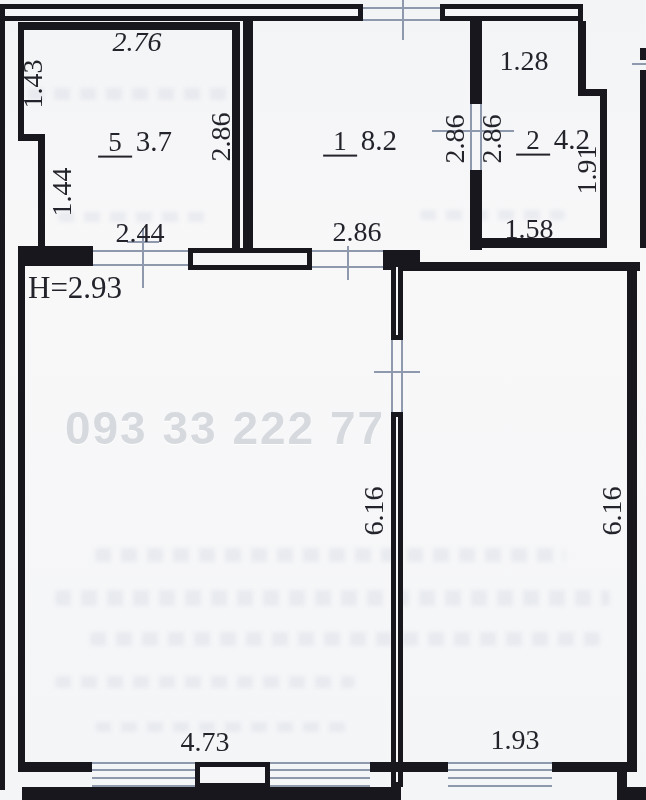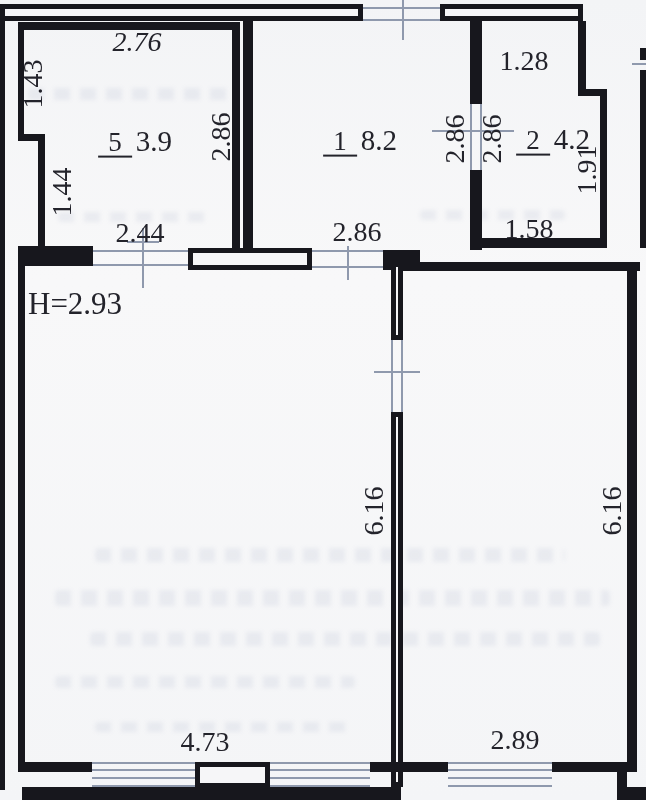--- a/index.html
+++ b/index.html
@@ -20,21 +20,21 @@
   .hthin,.vthin{position:absolute;background:var(--c-line);}
   .door-h{position:absolute;border-top:2px solid var(--c-line);border-bottom:2px solid var(--c-line);box-sizing:border-box;}
   .door-v{position:absolute;border-left:2px solid var(--c-line);border-right:2px solid var(--c-line);box-sizing:border-box;}
   .win-h{position:absolute;background:linear-gradient(to bottom,
       var(--c-line) 0 2px,transparent 2px 7px,
       var(--c-line) 7px 9px,transparent 9px 15px,
       var(--c-line) 15px 17px,transparent 17px 23px,
       var(--c-line) 23px 25px);}
   .dim{position:absolute;transform:translate(-50%,-50%);font-size:28px;color:var(--c-text);white-space:nowrap;}
   .vdim{position:absolute;transform:translate(-50%,-50%) rotate(-90deg);font-size:28px;color:var(--c-text);white-space:nowrap;}
-  .hnote{position:absolute;transform:translate(0,-50%);font-size:31px;color:var(--c-text);white-space:nowrap;margin-top:16px;}
+  .hnote{position:absolute;transform:translate(0,-50%);font-size:31px;color:var(--c-text);white-space:nowrap;}
   .frac{position:absolute;transform:translate(-50%,-50%);text-align:center;color:var(--c-text);}
   .frac .num{display:inline-block;font-size:27px;line-height:1.05;padding:0 10px;border-bottom:2.5px solid var(--c-text);}
   .frac .den{font-size:29px;line-height:1.2;}
   .watermark{
     position:absolute;transform:translate(-50%,-50%);
     font-family:"Liberation Sans",sans-serif;font-weight:bold;
     font-size:46px;letter-spacing:2px;color:var(--c-watermark);white-space:nowrap;
     text-shadow:0 1px 1px #ffffff;
   }
   .ghost{position:absolute;filter:blur(2px);opacity:.4;border-radius:4px;
@@ -47,20 +47,21 @@
 
   <div class="ghost" style="left:28px;top:88px;width:205px;height:12px;"></div>
   <div class="ghost" style="left:58px;top:212px;width:150px;height:10px;"></div>
   <div class="ghost" style="left:420px;top:210px;width:145px;height:10px;"></div>
   <div class="ghost" style="left:95px;top:548px;width:470px;height:14px;"></div>
   <div class="ghost" style="left:55px;top:590px;width:555px;height:16px;"></div>
   <div class="ghost" style="left:90px;top:632px;width:510px;height:14px;"></div>
   <div class="ghost" style="left:55px;top:676px;width:300px;height:12px;"></div>
   <div class="ghost" style="left:95px;top:722px;width:255px;height:10px;"></div>
 
+  <div class="watermark" style="left:225px;top:428px;">093 33 222 77</div>
 
   <div class="obar" style="left:0px;top:4px;width:363px;height:17px;"></div>
   <div class="obar" style="left:440px;top:4px;width:143px;height:17px;"></div>
   <div class="wall" style="left:0px;top:20px;width:5px;height:770px;"></div>
   <div class="wall" style="left:640px;top:48px;width:6px;height:12px;"></div>
   <div class="wall" style="left:640px;top:70px;width:6px;height:178px;"></div>
   <div class="wall" style="left:22px;top:787px;width:379px;height:13px;"></div>
   <div class="wall" style="left:617px;top:787px;width:29px;height:13px;"></div>
 
   <div class="wall" style="left:18px;top:22px;width:222px;height:8px;"></div>
@@ -120,25 +121,25 @@
   <div class="hnote" style="left:28px;top:288px;">H=2.93</div>
   <div class="dim" style="left:357px;top:232px;">2.86</div>
   <div class="vdim" style="left:455px;top:139px;">2.86</div>
   <div class="vdim" style="left:492px;top:139px;">2.86</div>
   <div class="dim" style="left:524px;top:38px;margin-top:23px;">1.28</div>
   <div class="vdim" style="left:587px;top:170px;">1.91</div>
   <div class="dim" style="left:529px;top:229px;">1.58</div>
   <div class="vdim" style="left:374px;top:511px;">6.16</div>
   <div class="dim" style="left:205px;top:742px;text-align:center;">4.73</div>
   <div class="vdim" style="left:612px;top:511px;">6.16</div>
-  <div class="dim" style="left:515px;top:740px;">2.89</div>
+  <div class="dim" style="left:515px;top:740px;">1.93</div>
 
   <div class="frac" style="left:135px;top:141px;">
     <span class="num">5</span>
-    <span class="den">3.9</span>
+    <span class="den">3.7</span>
   </div>
   <div class="frac" style="left:360px;top:140px;">
     <span class="num">1</span>
     <span class="den">8.2</span>
   </div>
   <div class="frac" style="left:553px;top:139px;">
     <span class="num">2</span>
     <span class="den">4.2</span>
   </div>
 

